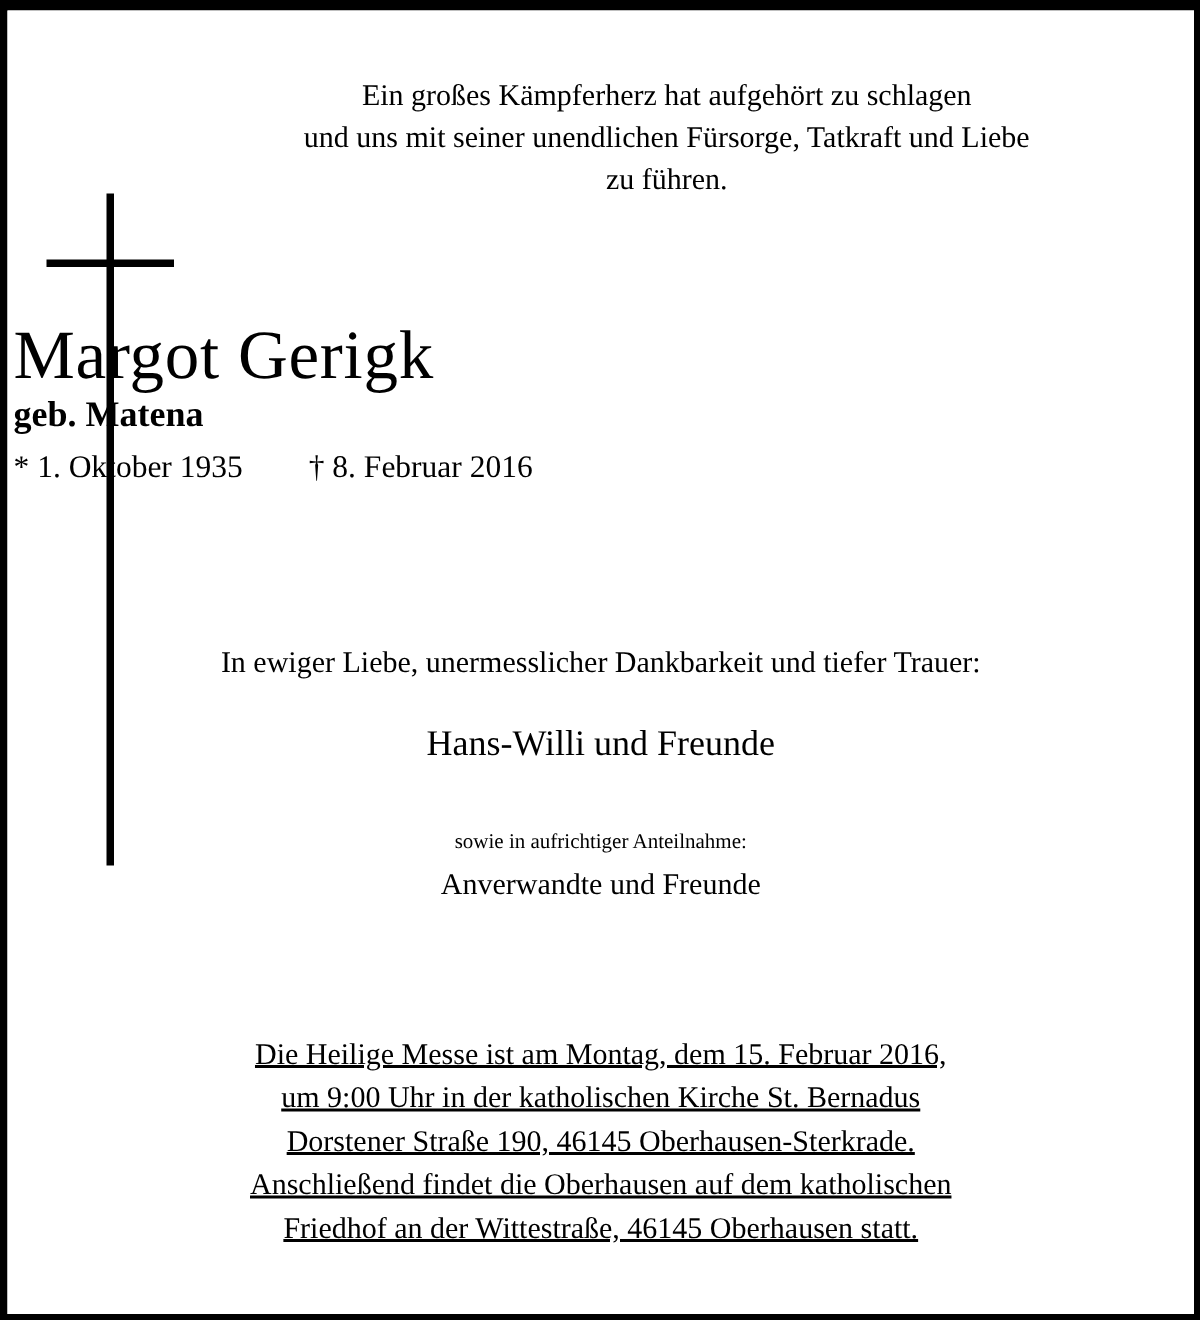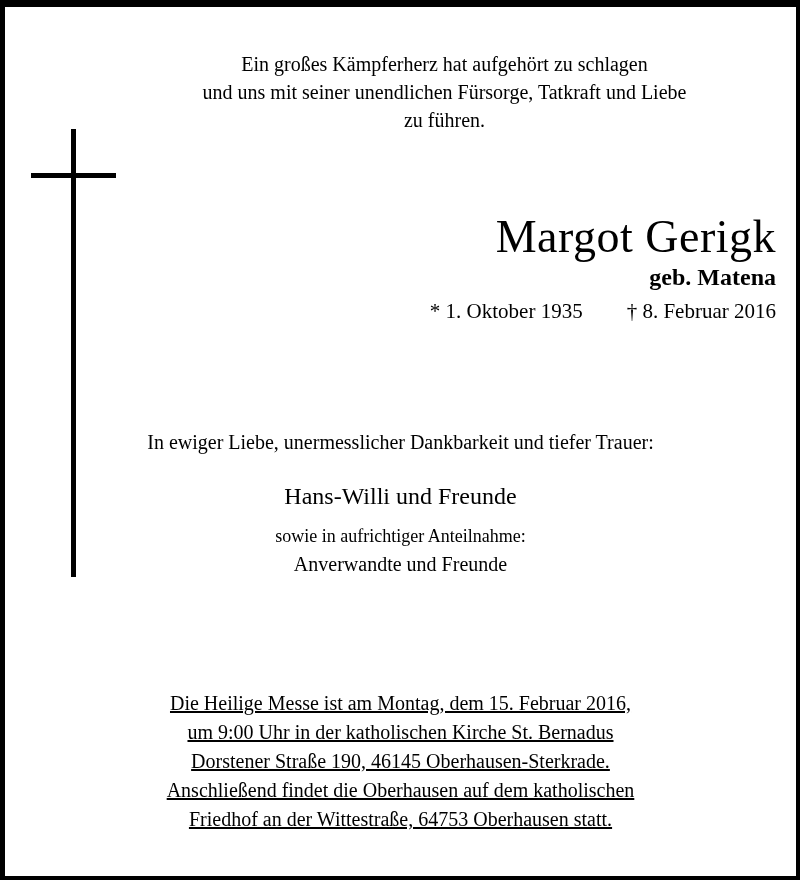--- a/index.html
+++ b/index.html
@@ -95,24 +95,24 @@
     line-height: 28px;
     padding-left: 44px;
   }
   .epigraph .line {
     display: block;
     white-space: nowrap;
   }
 
   .identity {
     position: absolute;
-    left: 18px;
+    left: 4px;
     top: 203px;
     width: 753px;
-    text-align: right;
+    text-align: left;
   }
   .deceased-name {
     display: block;
     font-size: 46px;
     line-height: 54px;
     letter-spacing: 0.5px;
   }
   .maiden-name {
     display: block;
     font-size: 24px;
@@ -141,23 +141,23 @@
     line-height: 28px;
   }
   .mourn-family {
     display: block;
     font-size: 24px;
     line-height: 32px;
     margin-top: 24px;
   }
   .mourn-others-intro {
     display: block;
-    font-size: 18px;
-    line-height: 28px;
-    margin-top: 10px;
+    font-size: 14px;
+    line-height: 28px;
+    margin-top: 36px;
   }
   .mourn-others {
     display: block;
     font-size: 20px;
     line-height: 28px;
   }
 
   .service {
     position: absolute;
     left: 0;
@@ -207,17 +207,17 @@
       <span class="mourn-family">Hans-Willi und Freunde</span>
       <span class="mourn-others-intro">sowie in aufrichtiger Anteilnahme:</span>
       <span class="mourn-others">Anverwandte und Freunde</span>
     </div>
 
     <div class="service">
       <span class="line">Die Heilige Messe ist am Montag, dem 15. Februar 2016,</span>
       <span class="line">um 9:00 Uhr in der katholischen Kirche St. Bernadus</span>
       <span class="line">Dorstener Straße 190, 46145 Oberhausen-Sterkrade.</span>
       <span class="line">Anschließend findet die Oberhausen auf dem katholischen</span>
-      <span class="line">Friedhof an der Wittestraße, 64753 Oberhausen statt.</span>
+      <span class="line">Friedhof an der Wittestraße, 46145 Oberhausen statt.</span>
     </div>
 
   </div>
 </div>
 
 </body></html>

